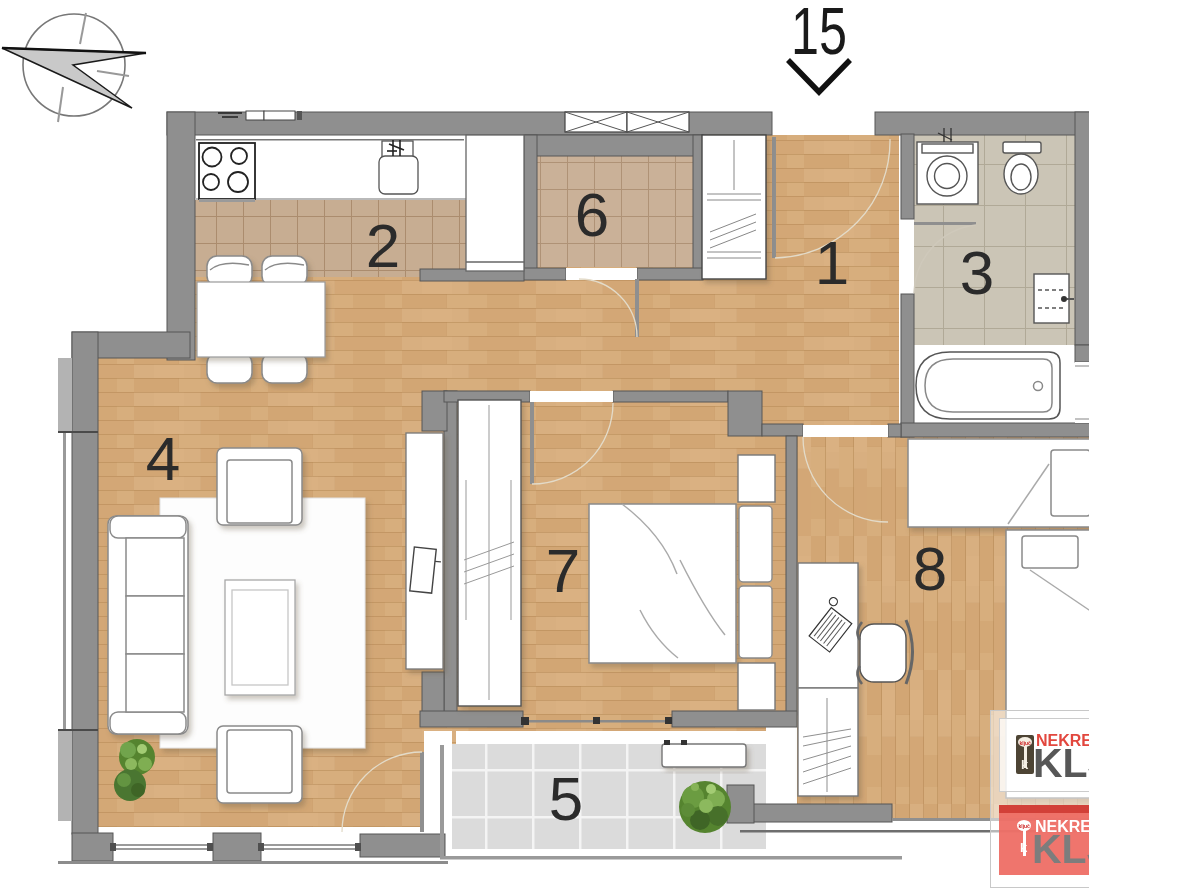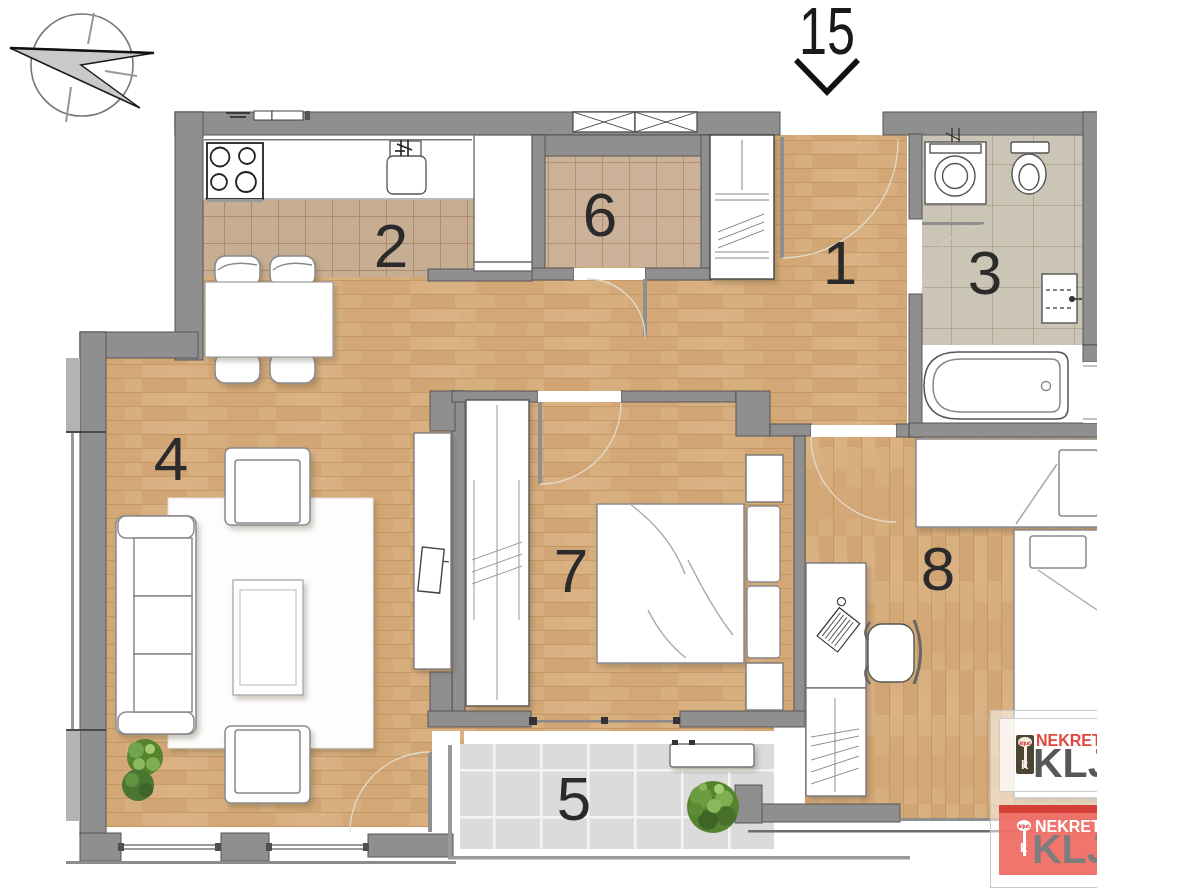--- a/index.html
+++ b/index.html
@@ -1,16 +1,16 @@
 <!DOCTYPE html>
 <html><head>
 <meta charset="utf-8">
 <style>
 html,body{margin:0;padding:0;background:#ffffff;}
-.page{position:relative;width:1089px;height:895px;background:#fff;overflow:hidden;font-family:"Liberation Sans", sans-serif;padding-left:8px;}
+.page{position:relative;width:1089px;height:895px;background:#fff;overflow:hidden;font-family:"Liberation Sans", sans-serif;}
 svg{display:block;}
 </style>
 </head>
 <body>
 <div class="page">
 <svg width="1200" height="895" viewBox="0 0 1200 895" xmlns="http://www.w3.org/2000/svg">
 <defs>
 <pattern id="wd" width="134" height="28" patternUnits="userSpaceOnUse">
  <rect width="134" height="28" fill="#d6ac7b"></rect>
  <rect x="0" y="0" width="67" height="14" fill="#d8af80"></rect>

